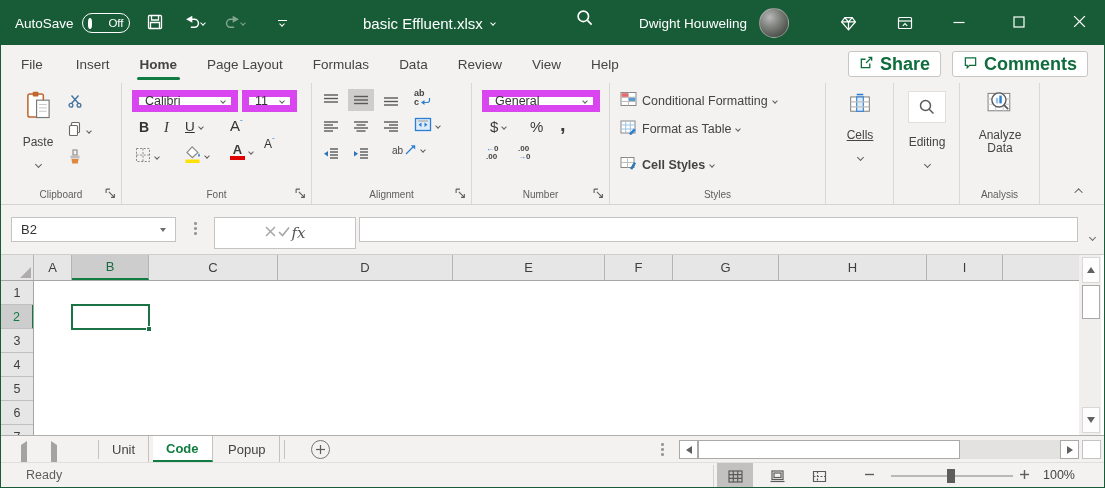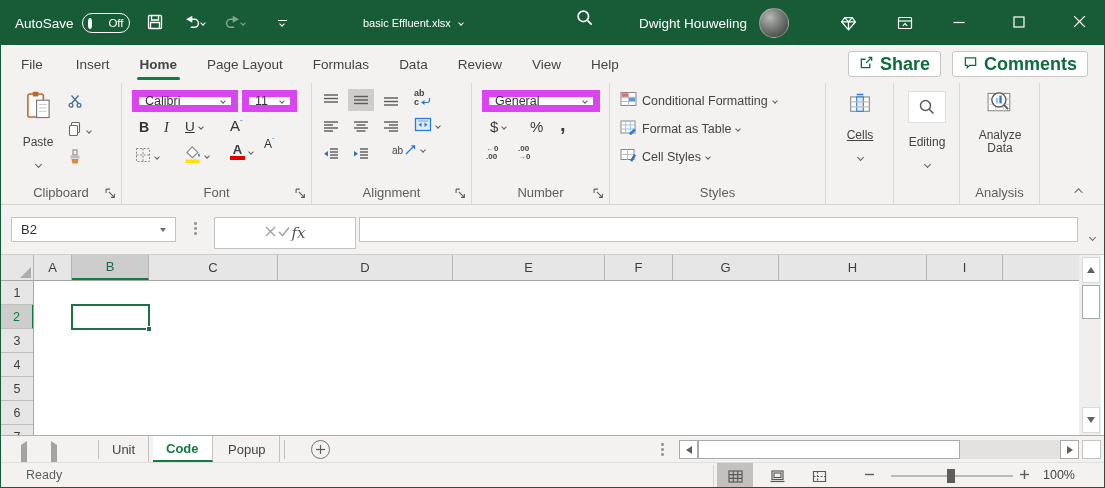--- a/index.html
+++ b/index.html
@@ -20,21 +20,21 @@
   .tb-btn { width:30px; height:30px; display:flex; align-items:center; justify-content:center; }
   .qat-sep { width:8px; }
   .dim { opacity:.45; }
   .cv { display:inline-block; width:5px; height:5px; border-right:1.3px solid #605E5C;
         border-bottom:1.3px solid #605E5C; transform:rotate(45deg); }
   .cv.white { border-color:#fff; }
   .cv.sm { width:4px; height:4px; }
   .qat-custom { display:flex; flex-direction:column; align-items:center; gap:1px; }
   .qat-bar { width:9px; height:1.5px; background:#fff; }
   .doc-title { position:absolute; left:362px; top:0; height:44px; display:flex; align-items:center;
-               gap:8px; font-size:11px; }
+               gap:8px; font-size:15px; }
   .tb-search { position:absolute; left:574px; top:7px; }
   .tb-user { position:absolute; left:638px; top:0; height:44px; display:flex; align-items:center;
              font-size:13.5px; }
   .avatar { position:absolute; left:758px; top:7px; width:30px; height:30px; border-radius:50%;
             background:radial-gradient(circle at 35% 30%, #b9b9b9 0%, #7c7f7a 40%, #2e332e 100%);
             border:1px solid rgba(255,255,255,.35); }
   .tb-gem { position:absolute; left:838px; top:13px; }
   .tb-ribbonopts { position:absolute; left:895px; top:13px; }
   .winctl { position:absolute; top:0; height:44px; width:52px; display:flex; align-items:center;
             justify-content:center; }
@@ -52,21 +52,21 @@
   .pillbtn { position:absolute; top:6px; height:26px; background:#fff; border:1px solid #C8C6C4;
              border-radius:3px; display:flex; align-items:center; gap:6px; padding:0 10px;
              color:#0F6C3D; font-size:18px; font-weight:bold; }
   .share-btn { right:163px; }
   .comments-btn { right:16px; }
 
   
   .ribbon { position:absolute; left:0; top:82px; width:100%; height:122px; background:#F3F2F1;
             border-bottom:1px solid #D5D3D1; font-size:12px; color:#444; }
   .rgroup { position:absolute; top:0; height:100%; border-right:1px solid #DAD8D6; }
-  .glabel { position:absolute; bottom:4px; left:0; right:0; text-align:center; font-size:13px;
+  .glabel { position:absolute; bottom:4px; left:0; right:0; text-align:center; font-size:10px;
             color:#5F5D5B; }
   .launcher { position:absolute; bottom:5px; right:5px; width:11px; height:11px; }
   .g-clip { left:0; width:121px; }
   .g-font { left:121px; width:190px; }
   .g-align { left:311px; width:160px; }
   .g-num  { left:471px; width:138px; }
   .g-styles { left:609px; width:216px; }
   .g-cells { left:825px; width:68px; }
   .g-edit { left:893px; width:66px; }
   .g-anal { left:959px; width:80px; border-right:1px solid #DAD8D6; }
@@ -602,21 +602,21 @@
         <span>
           <svg width="17" height="16" viewBox="0 0 17 16">
             <rect x="1" y="2" width="14" height="12" fill="#fff" stroke="#8A8886" stroke-width="1"></rect>
             <path d="M1 6 h14 M1 10 h14 M5.7 2 v12 M10.3 2 v12" stroke="#9CC3E5" stroke-width="1"></path>
             <path d="M9 14.5 l5 -5 1.8 1.8 -5 5 z" fill="#2B7CD3"></path>
           </svg>
         </span>
         <span>Format as Table</span>
         <span class="cv sm"></span>
       </div>
-      <div class="stylerow" style="top:64px;">
+      <div class="stylerow" style="top:72px;font-weight:bold;">
         <span>
           <svg width="17" height="16" viewBox="0 0 17 16">
             <rect x="1" y="2.5" width="13" height="10" fill="#fff" stroke="#8A8886" stroke-width="1"></rect>
             <path d="M1 7.5 h13 M7.5 2.5 v10" stroke="#BFBDBB" stroke-width="1"></path>
             <path d="M10 13.5 l4 -6.5 2 1.2 -3.8 6.5 z" fill="#2E75B6"></path>
           </svg>
         </span>
         <span>Cell Styles</span>
         <span class="cv sm"></span>
       </div>

